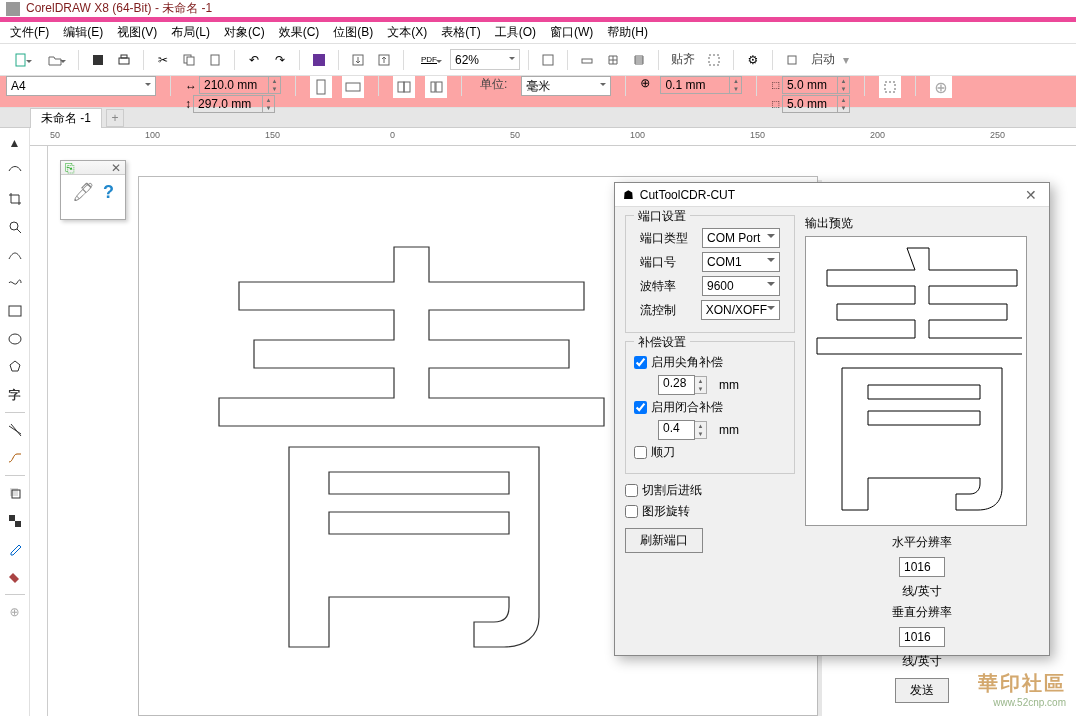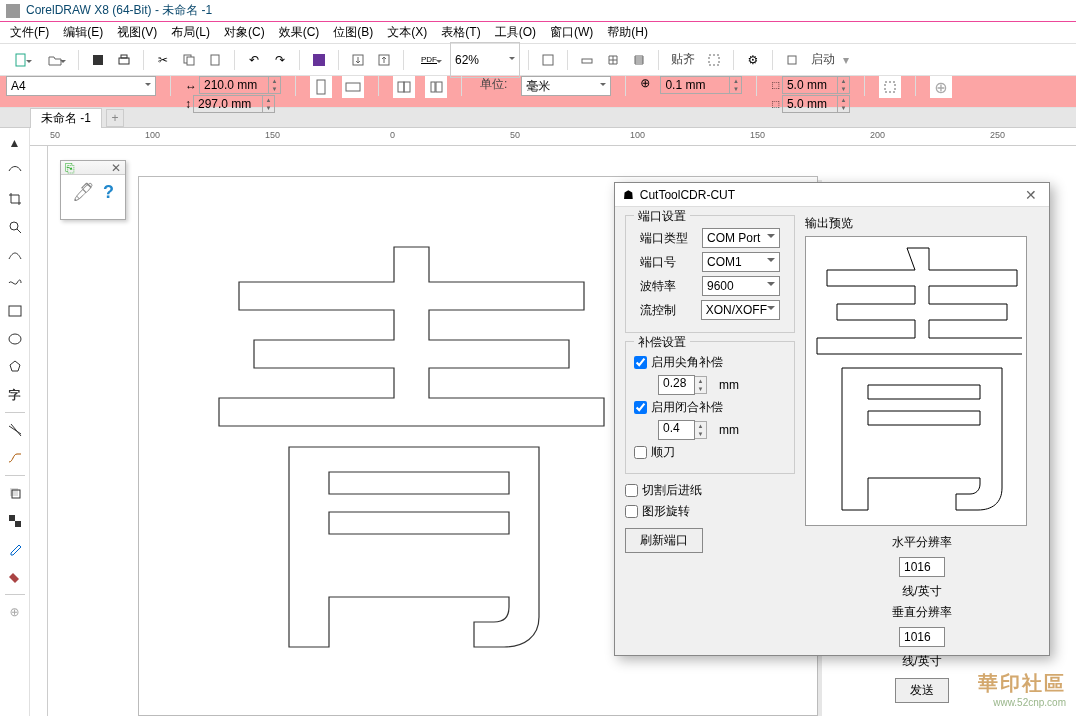--- a/index.html
+++ b/index.html
@@ -1,28 +1,28 @@
 <!DOCTYPE html>
 <html><head>
 <meta charset="utf-8">
 <style>
 * { margin: 0; padding: 0; box-sizing: border-box; font-family: "Microsoft YaHei", Arial, sans-serif; font-size: 12px; }
 body { width: 1076px; height: 716px; background: #fff; overflow: hidden; position: relative; }
 
-.titlebar { height: 22px; background: #fff; border-bottom: 1px solid #ec4899; display: flex; align-items: center; padding: 0 6px; color: #0c4a6e; }
+.titlebar { height: 22px; background: #fff; border-bottom: 5px solid #ec4899; display: flex; align-items: center; padding: 0 6px; color: #7f1d1d; }
 .titlebar .ico { width: 14px; height: 14px; background: #999; margin-right: 6px; }
 .menubar { height: 22px; background: #fff; display: flex; align-items: center; gap: 14px; padding: 0 10px; border-bottom: 1px solid #e0e0e0; }
 .menubar span { cursor: default; }
 
 .toolbar { height: 32px; background: #fff; display: flex; align-items: center; gap: 4px; padding: 0 6px; border-bottom: 1px solid #e0e0e0; }
 .tbtn { width: 22px; height: 22px; border: 1px solid transparent; display: flex; align-items: center; justify-content: center; background: #fff; }
 .tbtn.drop { width: 30px; position: relative; text-decoration: underline; }
 .tbtn.drop::after { content: ""; border: 3px solid transparent; border-top: 3px solid #666; position: absolute; right: 3px; top: 10px; }
 .sep { width: 1px; height: 20px; background: #dcdcdc; margin: 0 4px; }
-.zoom-sel { border: 1px solid #ccc; height: 36px; width: 70px; padding: 0 4px; display: flex; align-items: center; justify-content: space-between; }
+.zoom-sel { border: 1px solid #ccc; height: 21px; width: 70px; padding: 0 4px; display: flex; align-items: center; justify-content: space-between; }
 .zoom-sel::after { content: ""; border: 3px solid transparent; border-top: 3px solid #666; }
 .txtlabel { color: #444; margin: 0 4px; }
 
 .propbar { height: 32px; background: #fca5a5; display: flex; align-items: flex-start; gap: 10px; padding: 0 6px; border-bottom: 1px solid #e0e0e0; }
 .combo { border: 1px solid #aaa; height: 20px; padding: 0 4px; display: flex; align-items: center; justify-content: space-between; background: #fff; }
 .combo::after { content: ""; border: 3px solid transparent; border-top: 3px solid #666; margin-left: 4px; }
 .spin { border: 1px solid #aaa; height: 18px; width: 70px; padding: 0 4px; display: flex; align-items: center; }
 .spinbox { display: flex; align-items: center; }
 .spin-arrows { width: 12px; height: 18px; border: 1px solid #aaa; border-left: none; display: flex; flex-direction: column; }
 .spin-arrows div { flex: 1; font-size: 6px; text-align: center; line-height: 8px; color: #666; }

